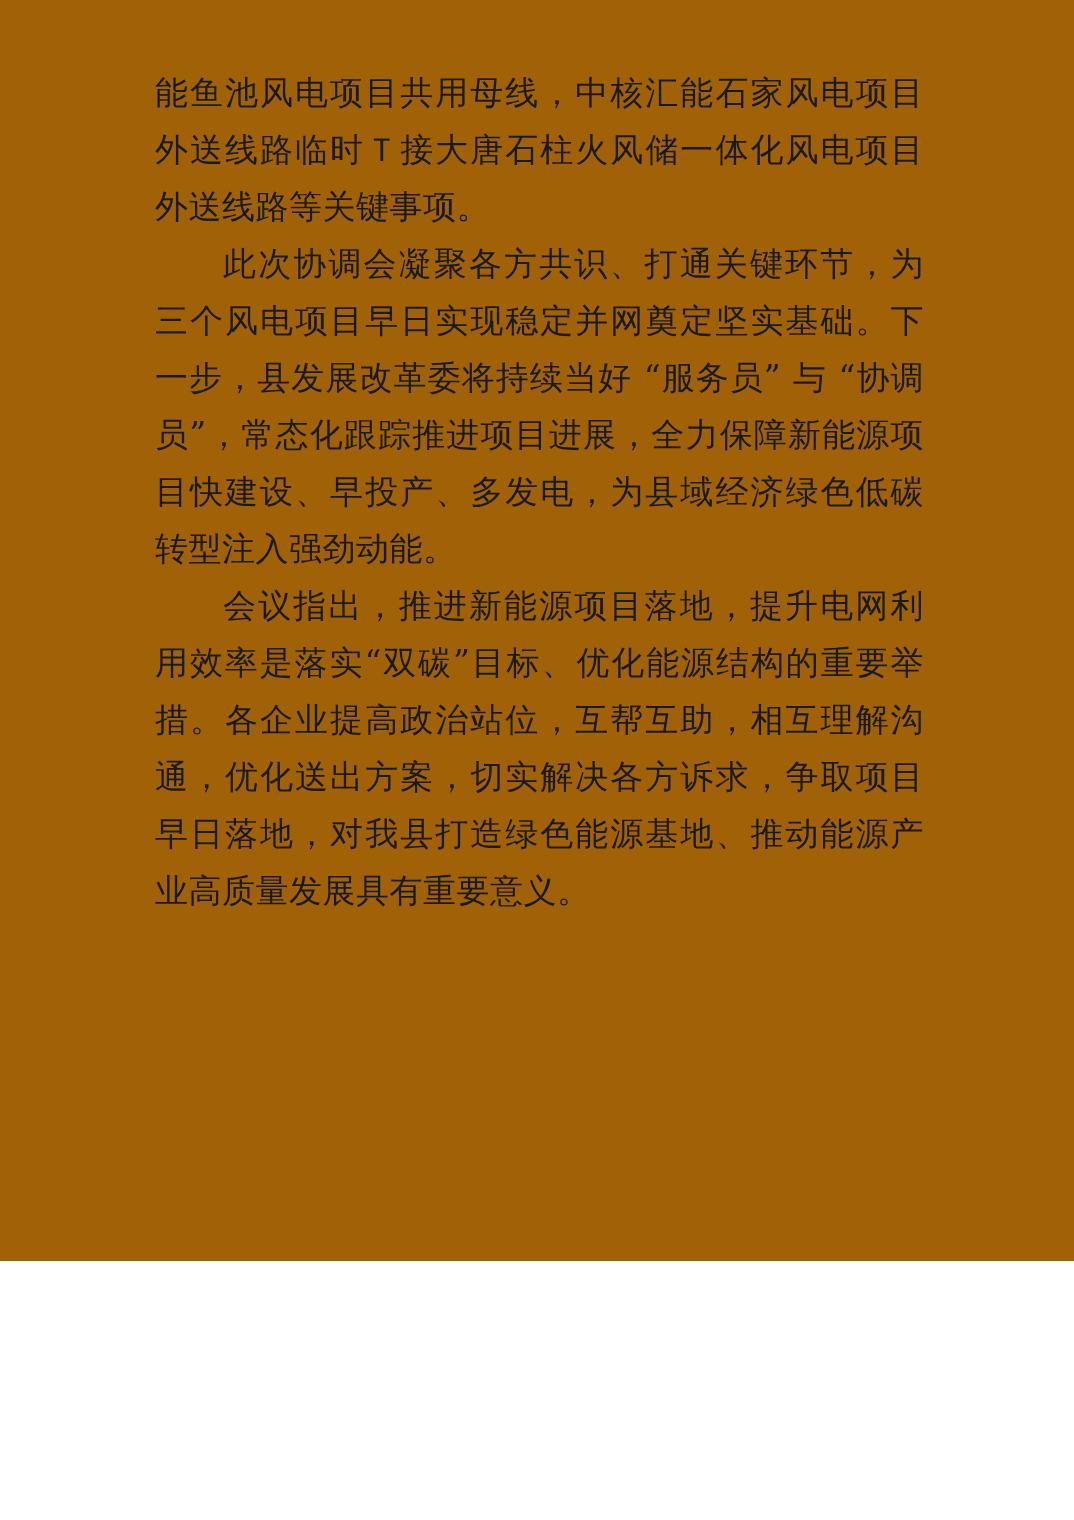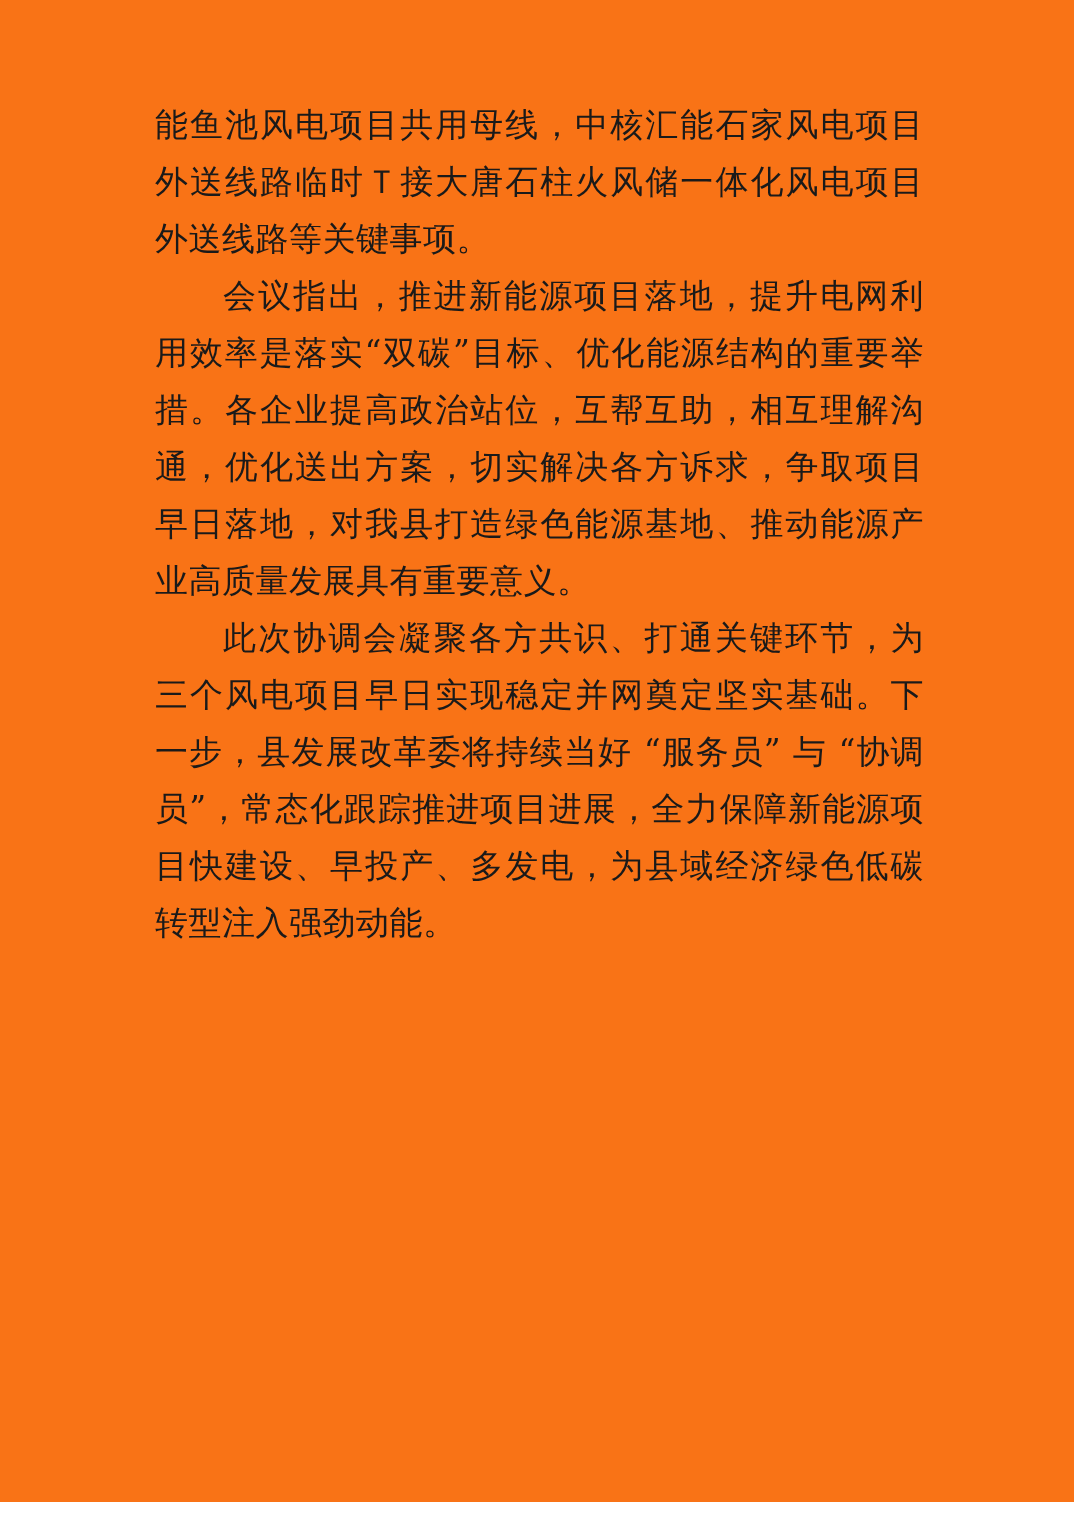--- a/index.html
+++ b/index.html
@@ -8,24 +8,24 @@
   }
   body {
     width: 1074px;
     height: 1520px;
     background: #ffffff;
     font-family: "DejaVu Serif", "Liberation Serif", serif;
   }
   .page {
     position: relative;
     width: 1074px;
-    height: 1502px;
-    background: #f97316;
+    height: 1261px;
+    background: #a16207;
     box-sizing: border-box;
-    padding: 96px 150px 0 155px;
+    padding: 64px 150px 0 155px;
   }
   .doc-body {
     font-size: 33px;
     line-height: 57px;
     color: #1a1a1a;
     text-align: justify;
     text-justify: inter-ideograph;
     letter-spacing: 0.5px;
   }
   .para {
@@ -36,16 +36,16 @@
   .para.indent {
     text-indent: 68px;
   }
 </style>
 </head>
 <body>
 
 <div class="page">
   <div class="doc-body">
     <p class="para">能鱼池风电项目共用母线，中核汇能石家风电项目外送线路临时Ｔ接大唐石柱火风储一体化风电项目外送线路等关键事项。</p>
+    <p class="para indent">此次协调会凝聚各方共识、打通关键环节，为三个风电项目早日实现稳定并网奠定坚实基础。下一步，县发展改革委将持续当好 “服务员” 与 “协调员”，常态化跟踪推进项目进展，全力保障新能源项目快建设、早投产、多发电，为县域经济绿色低碳转型注入强劲动能。</p>
     <p class="para indent">会议指出，推进新能源项目落地，提升电网利用效率是落实“双碳”目标、优化能源结构的重要举措。各企业提高政治站位，互帮互助，相互理解沟通，优化送出方案，切实解决各方诉求，争取项目早日落地，对我县打造绿色能源基地、推动能源产业高质量发展具有重要意义。</p>
-    <p class="para indent">此次协调会凝聚各方共识、打通关键环节，为三个风电项目早日实现稳定并网奠定坚实基础。下一步，县发展改革委将持续当好 “服务员” 与 “协调员”，常态化跟踪推进项目进展，全力保障新能源项目快建设、早投产、多发电，为县域经济绿色低碳转型注入强劲动能。</p>
   </div>
 </div>
 
 </body></html>

